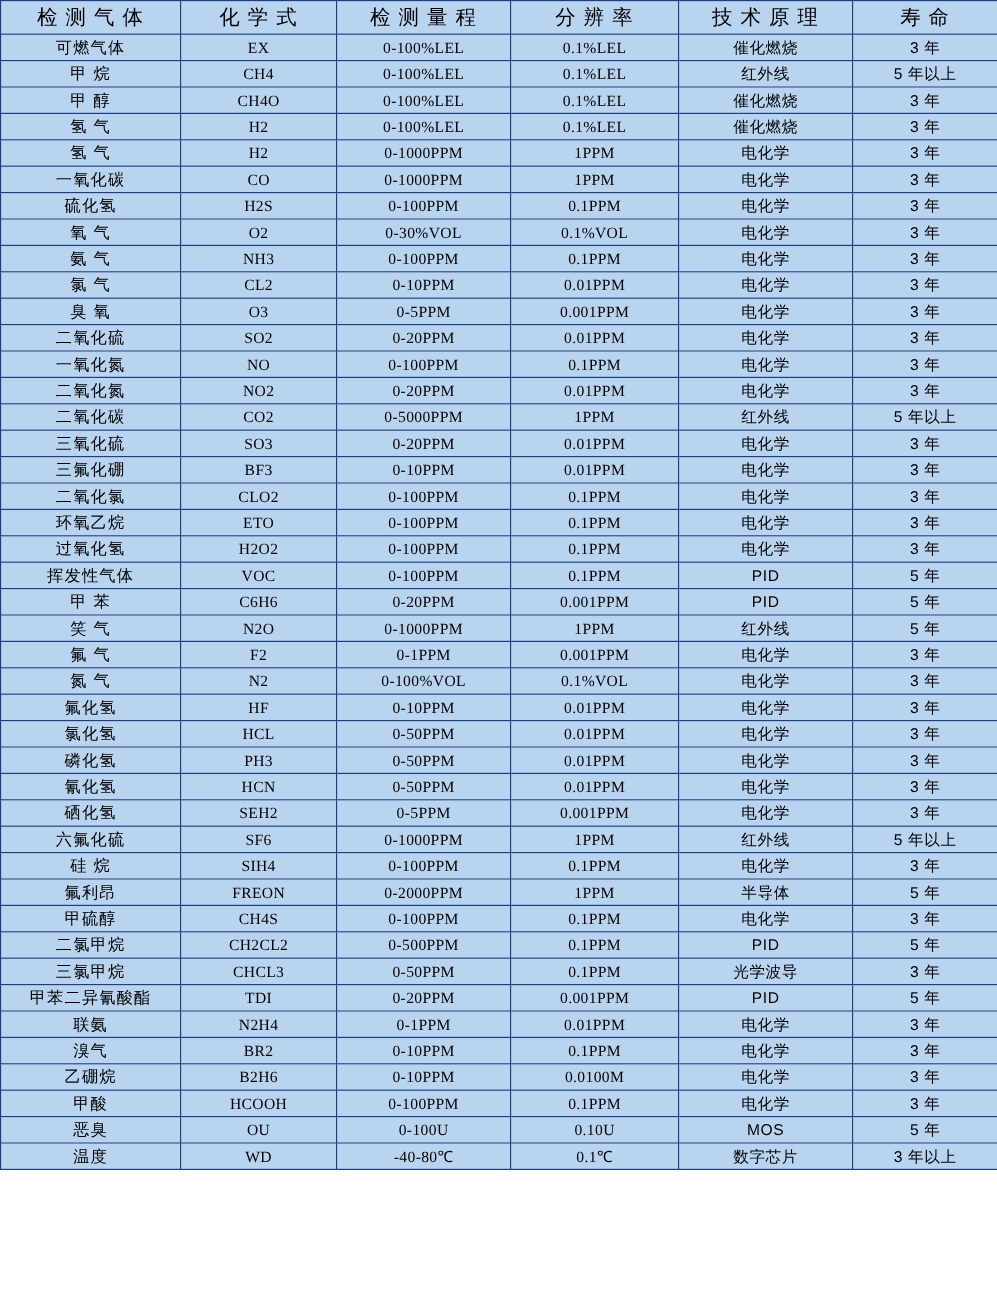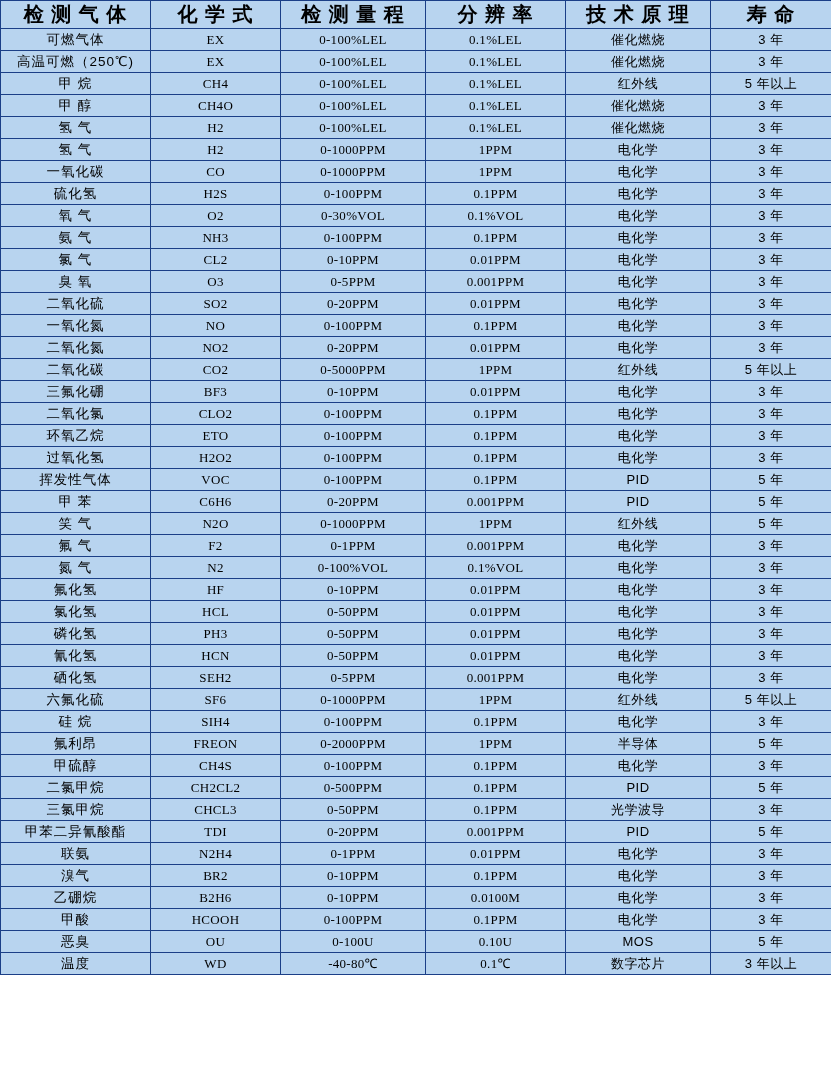--- a/index.html
+++ b/index.html
@@ -31,22 +31,22 @@
     background: #b8d4ef;
     padding: 0;
     height: 21px;
     line-height: 21px;
     overflow: hidden;
     white-space: nowrap;
   }
   #gas-table thead th {
     height: 27px;
     line-height: 27px;
-    font-weight: bold;
-    font-size: 20px;
+    font-weight: normal;
+    font-size: 17px;
     letter-spacing: 1px;
   }
   #gas-table tbody td {
     font-size: 13px;
   }
   #gas-table tbody td.name {
     font-size: 13.5px;
     letter-spacing: 1px;
   }
   #gas-table tbody td.formula,
@@ -87,28 +87,20 @@
   <tbody id="table-body">
       <tr>
         <td class="name">可燃气体</td>
         <td class="formula">EX</td>
         <td class="range">0-100%LEL</td>
         <td class="res">0.1%LEL</td>
         <td class="tech">催化燃烧</td>
         <td class="life">3 年</td>
       </tr>
       <tr>
-        <td class="name">高温可燃（250℃)</td>
-        <td class="formula">EX</td>
-        <td class="range">0-100%LEL</td>
-        <td class="res">0.1%LEL</td>
-        <td class="tech">催化燃烧</td>
-        <td class="life">3 年</td>
-      </tr>
-      <tr>
         <td class="name">甲 烷</td>
         <td class="formula">CH4</td>
         <td class="range">0-100%LEL</td>
         <td class="res">0.1%LEL</td>
         <td class="tech">红外线</td>
         <td class="life">5 年以上</td>
       </tr>
       <tr>
         <td class="name">甲 醇</td>
         <td class="formula">CH4O</td>
@@ -207,20 +199,28 @@
       </tr>
       <tr>
         <td class="name">二氧化碳</td>
         <td class="formula">CO2</td>
         <td class="range">0-5000PPM</td>
         <td class="res">1PPM</td>
         <td class="tech">红外线</td>
         <td class="life">5 年以上</td>
       </tr>
       <tr>
+        <td class="name">三氧化硫</td>
+        <td class="formula">SO3</td>
+        <td class="range">0-20PPM</td>
+        <td class="res">0.01PPM</td>
+        <td class="tech">电化学</td>
+        <td class="life">3 年</td>
+      </tr>
+      <tr>
         <td class="name">三氟化硼</td>
         <td class="formula">BF3</td>
         <td class="range">0-10PPM</td>
         <td class="res">0.01PPM</td>
         <td class="tech">电化学</td>
         <td class="life">3 年</td>
       </tr>
       <tr>
         <td class="name">二氧化氯</td>
         <td class="formula">CLO2</td>

